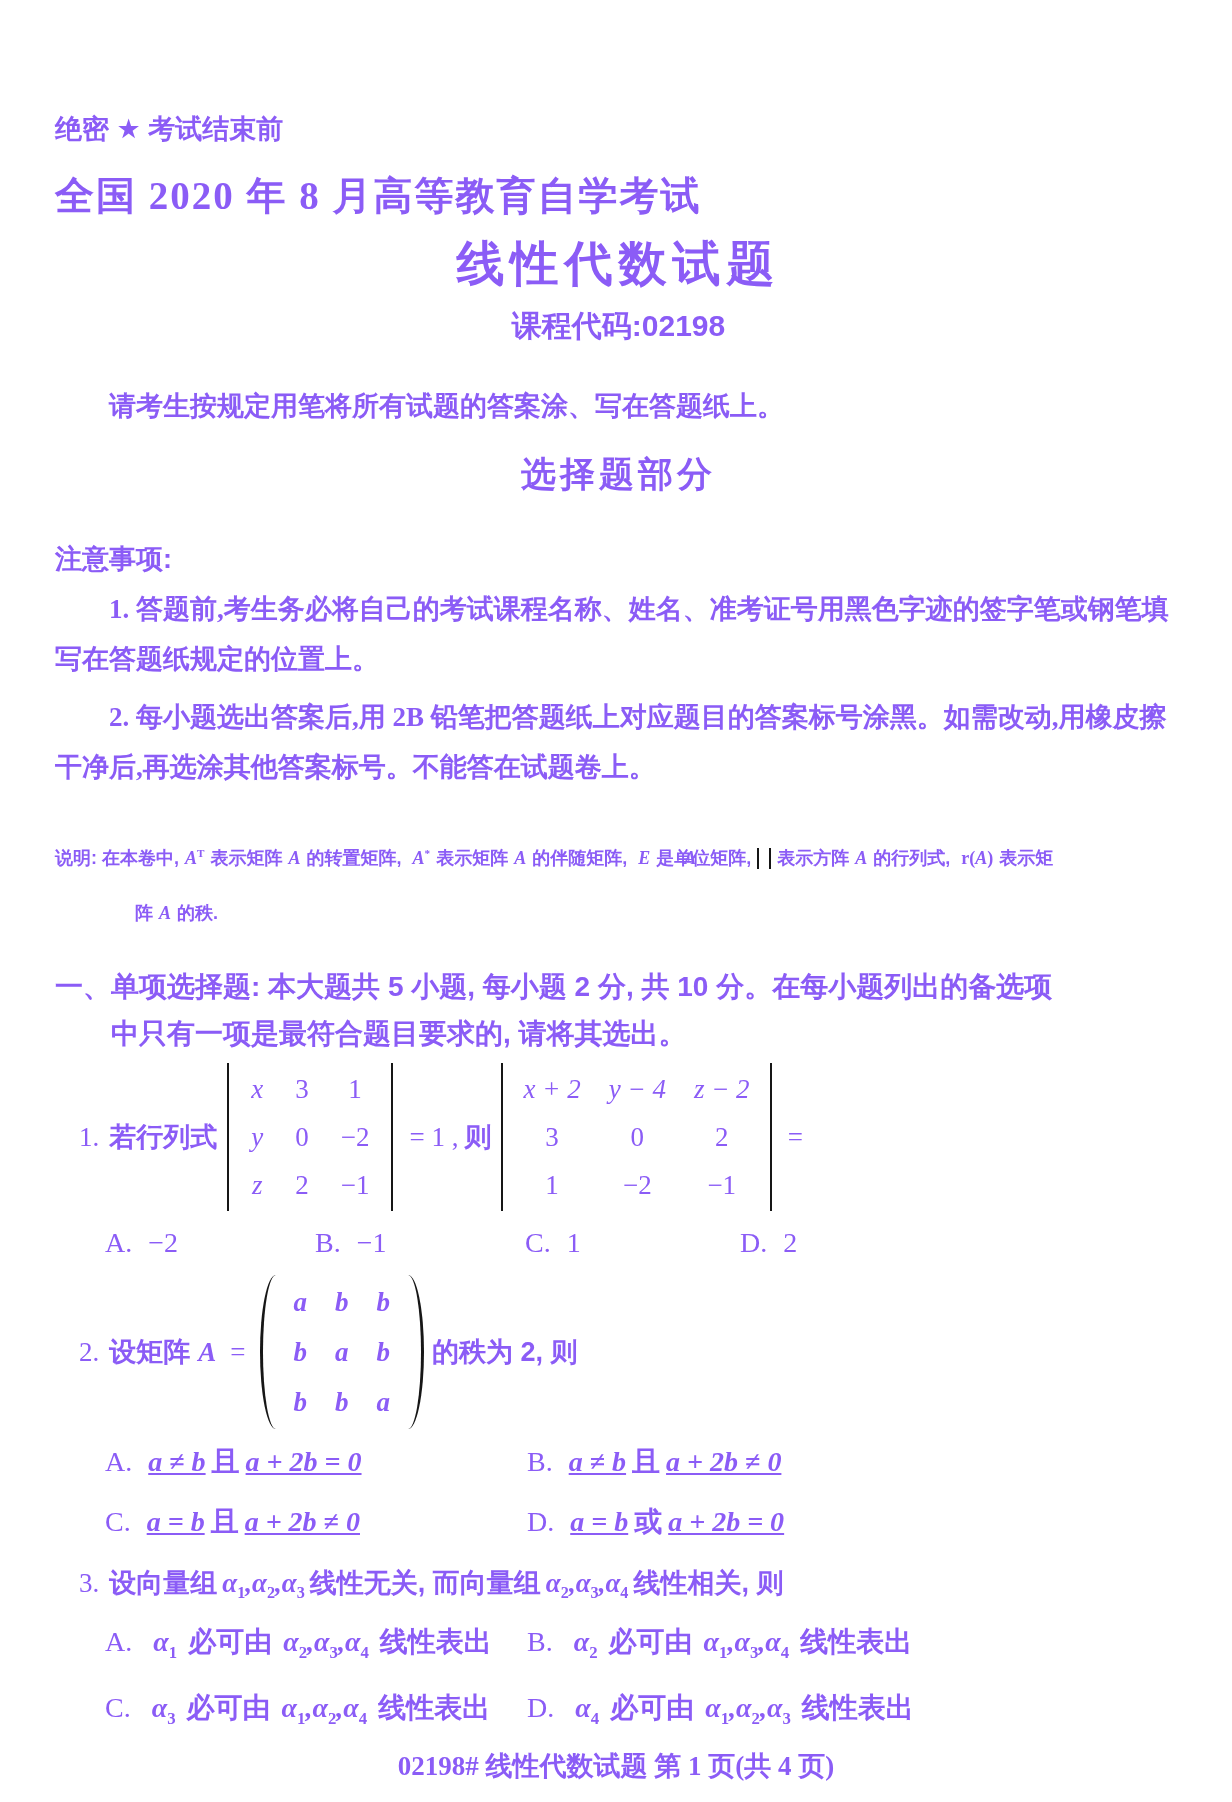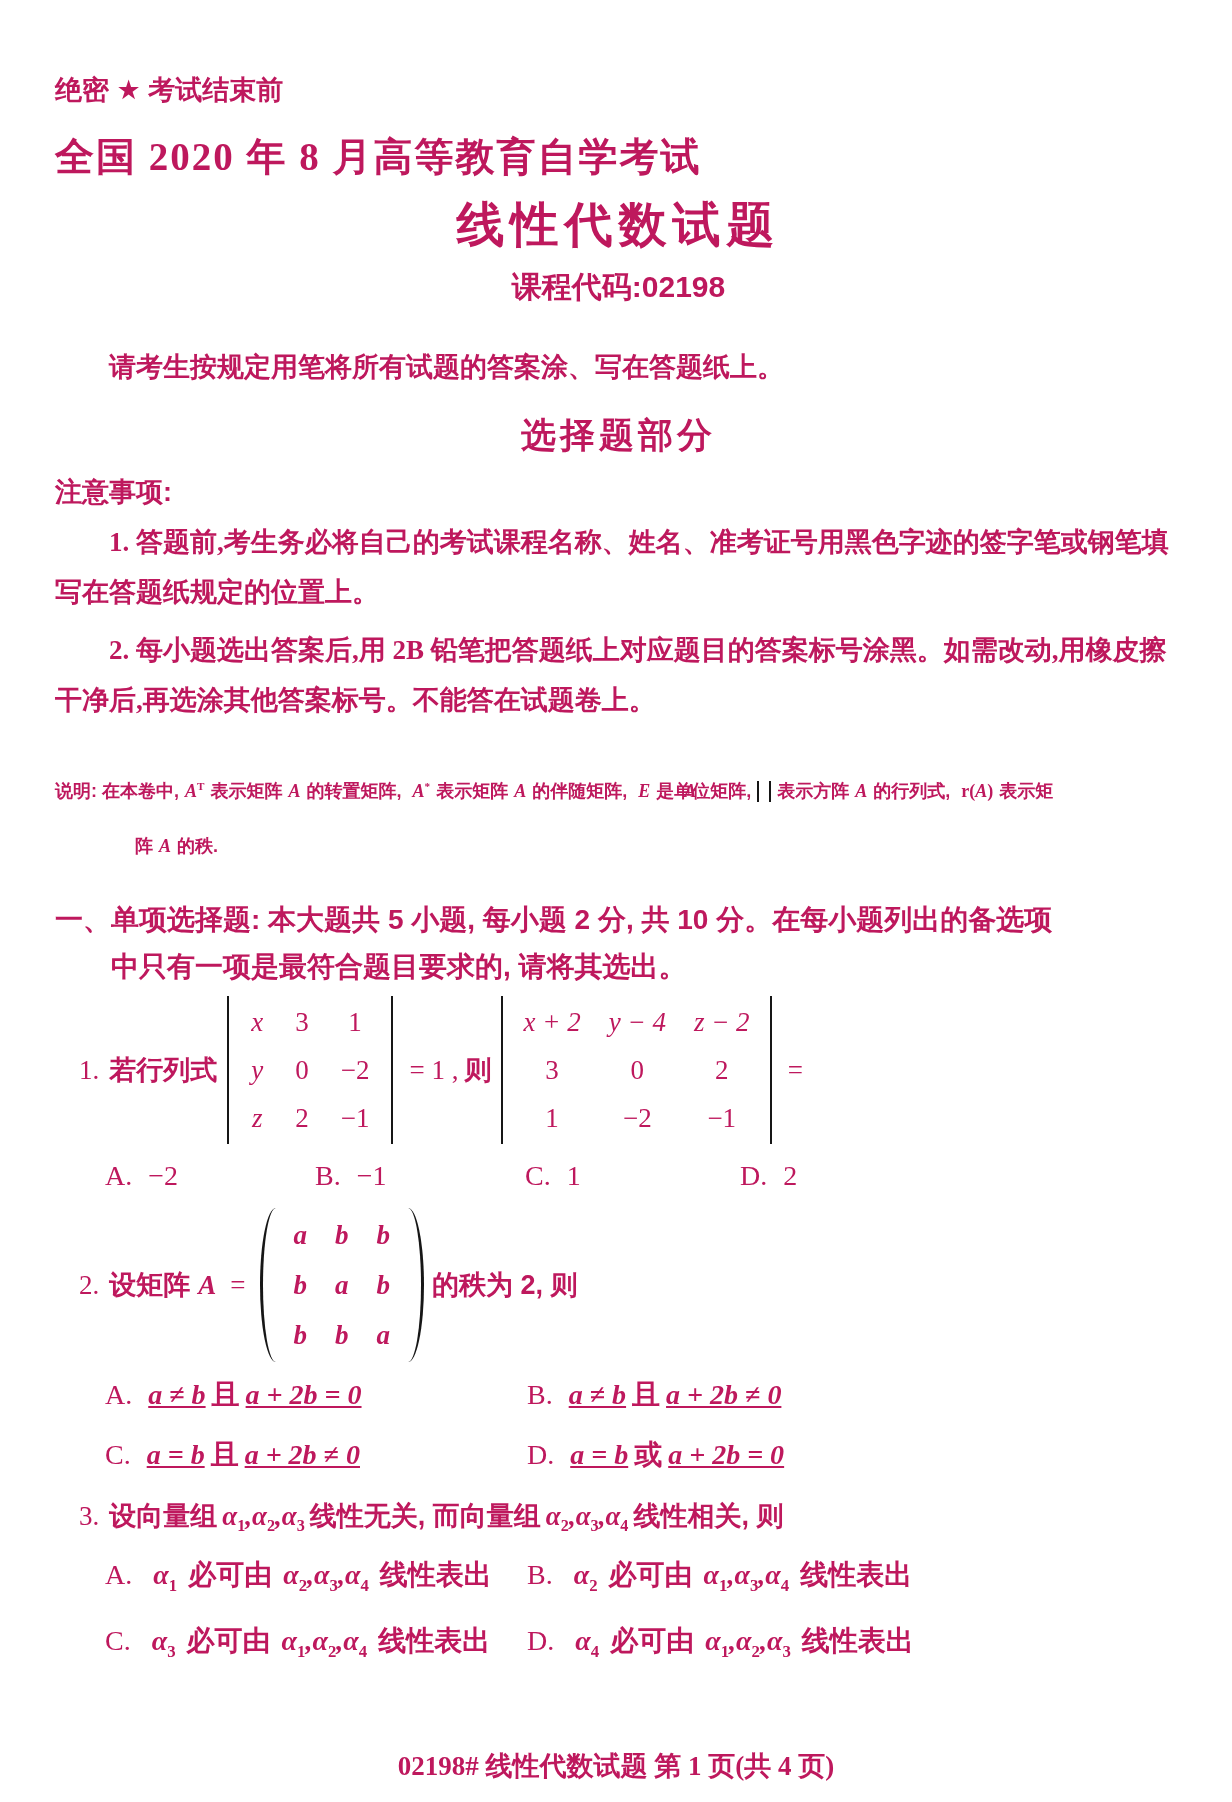--- a/index.html
+++ b/index.html
@@ -2,37 +2,37 @@
 <html><head>
 <meta charset="utf-8">
 <style>
   * { box-sizing: border-box; }
   html,body { margin:0; padding:0; background:#ffffff; }
   .page {
     position: relative;
     width: 1232px;
     height: 1802px;
     background: #fff;
-    color: #be185d;
+    color: #8b5cf6;
     font-family: "Liberation Serif", "DejaVu Serif", serif;
-    padding: 73px 50px 0 55px;
+    padding: 112px 50px 0 55px;
     overflow: hidden;
   }
 
   .classification { font-family:"Liberation Sans","DejaVu Sans",sans-serif; font-weight:700; font-size:27px; line-height:34px; }
 
   .title    { text-align:left; font-size:39px; font-weight:700; line-height:48px; margin-top:26px; letter-spacing:2px; }
   .subtitle { text-align:center; font-family:Liberation Mono, monospace; font-size:48px; font-weight:800; line-height:58px; margin-top:18px; letter-spacing:6px; }
   .course   { text-align:center; font-family:"Liberation Sans","DejaVu Sans",sans-serif; font-size:30px; font-weight:700; line-height:40px; margin-top:10px; }
 
   .instruction { font-size:27px; font-weight:600; line-height:36px; margin:42px 0 0; text-indent:2em; }
 
   .section-header { text-align:center; font-family:"Liberation Sans","DejaVu Sans",sans-serif; font-size:35px; font-weight:800; line-height:48px; margin-top:26px; letter-spacing:4px; }
 
-  .notes-heading { font-family:"Liberation Sans","DejaVu Sans",sans-serif; font-size:27px; font-weight:700; line-height:34px; margin-top:16px; }
+  .notes-heading { font-family:"Liberation Sans","DejaVu Sans",sans-serif; font-size:27px; font-weight:700; line-height:34px; margin-top:44px; }
   .note { font-size:27px; font-weight:600; line-height:50px; margin:8px 0 0; text-indent:2em; }
 
   .remark {
     margin:34px 0 0; font-size:18px; line-height:55px; font-weight:700;
     font-family:"Liberation Sans","DejaVu Sans",sans-serif;
     padding-left:80px; text-indent:-80px; max-width:1015px;
   }
   .remark .math, .mathit { font-family:"Liberation Serif","DejaVu Serif",serif; font-style:italic; font-weight:700; }
   .remark .math { margin:0 6px; }
   .remark sup { font-size:0.62em; font-style:normal; }

